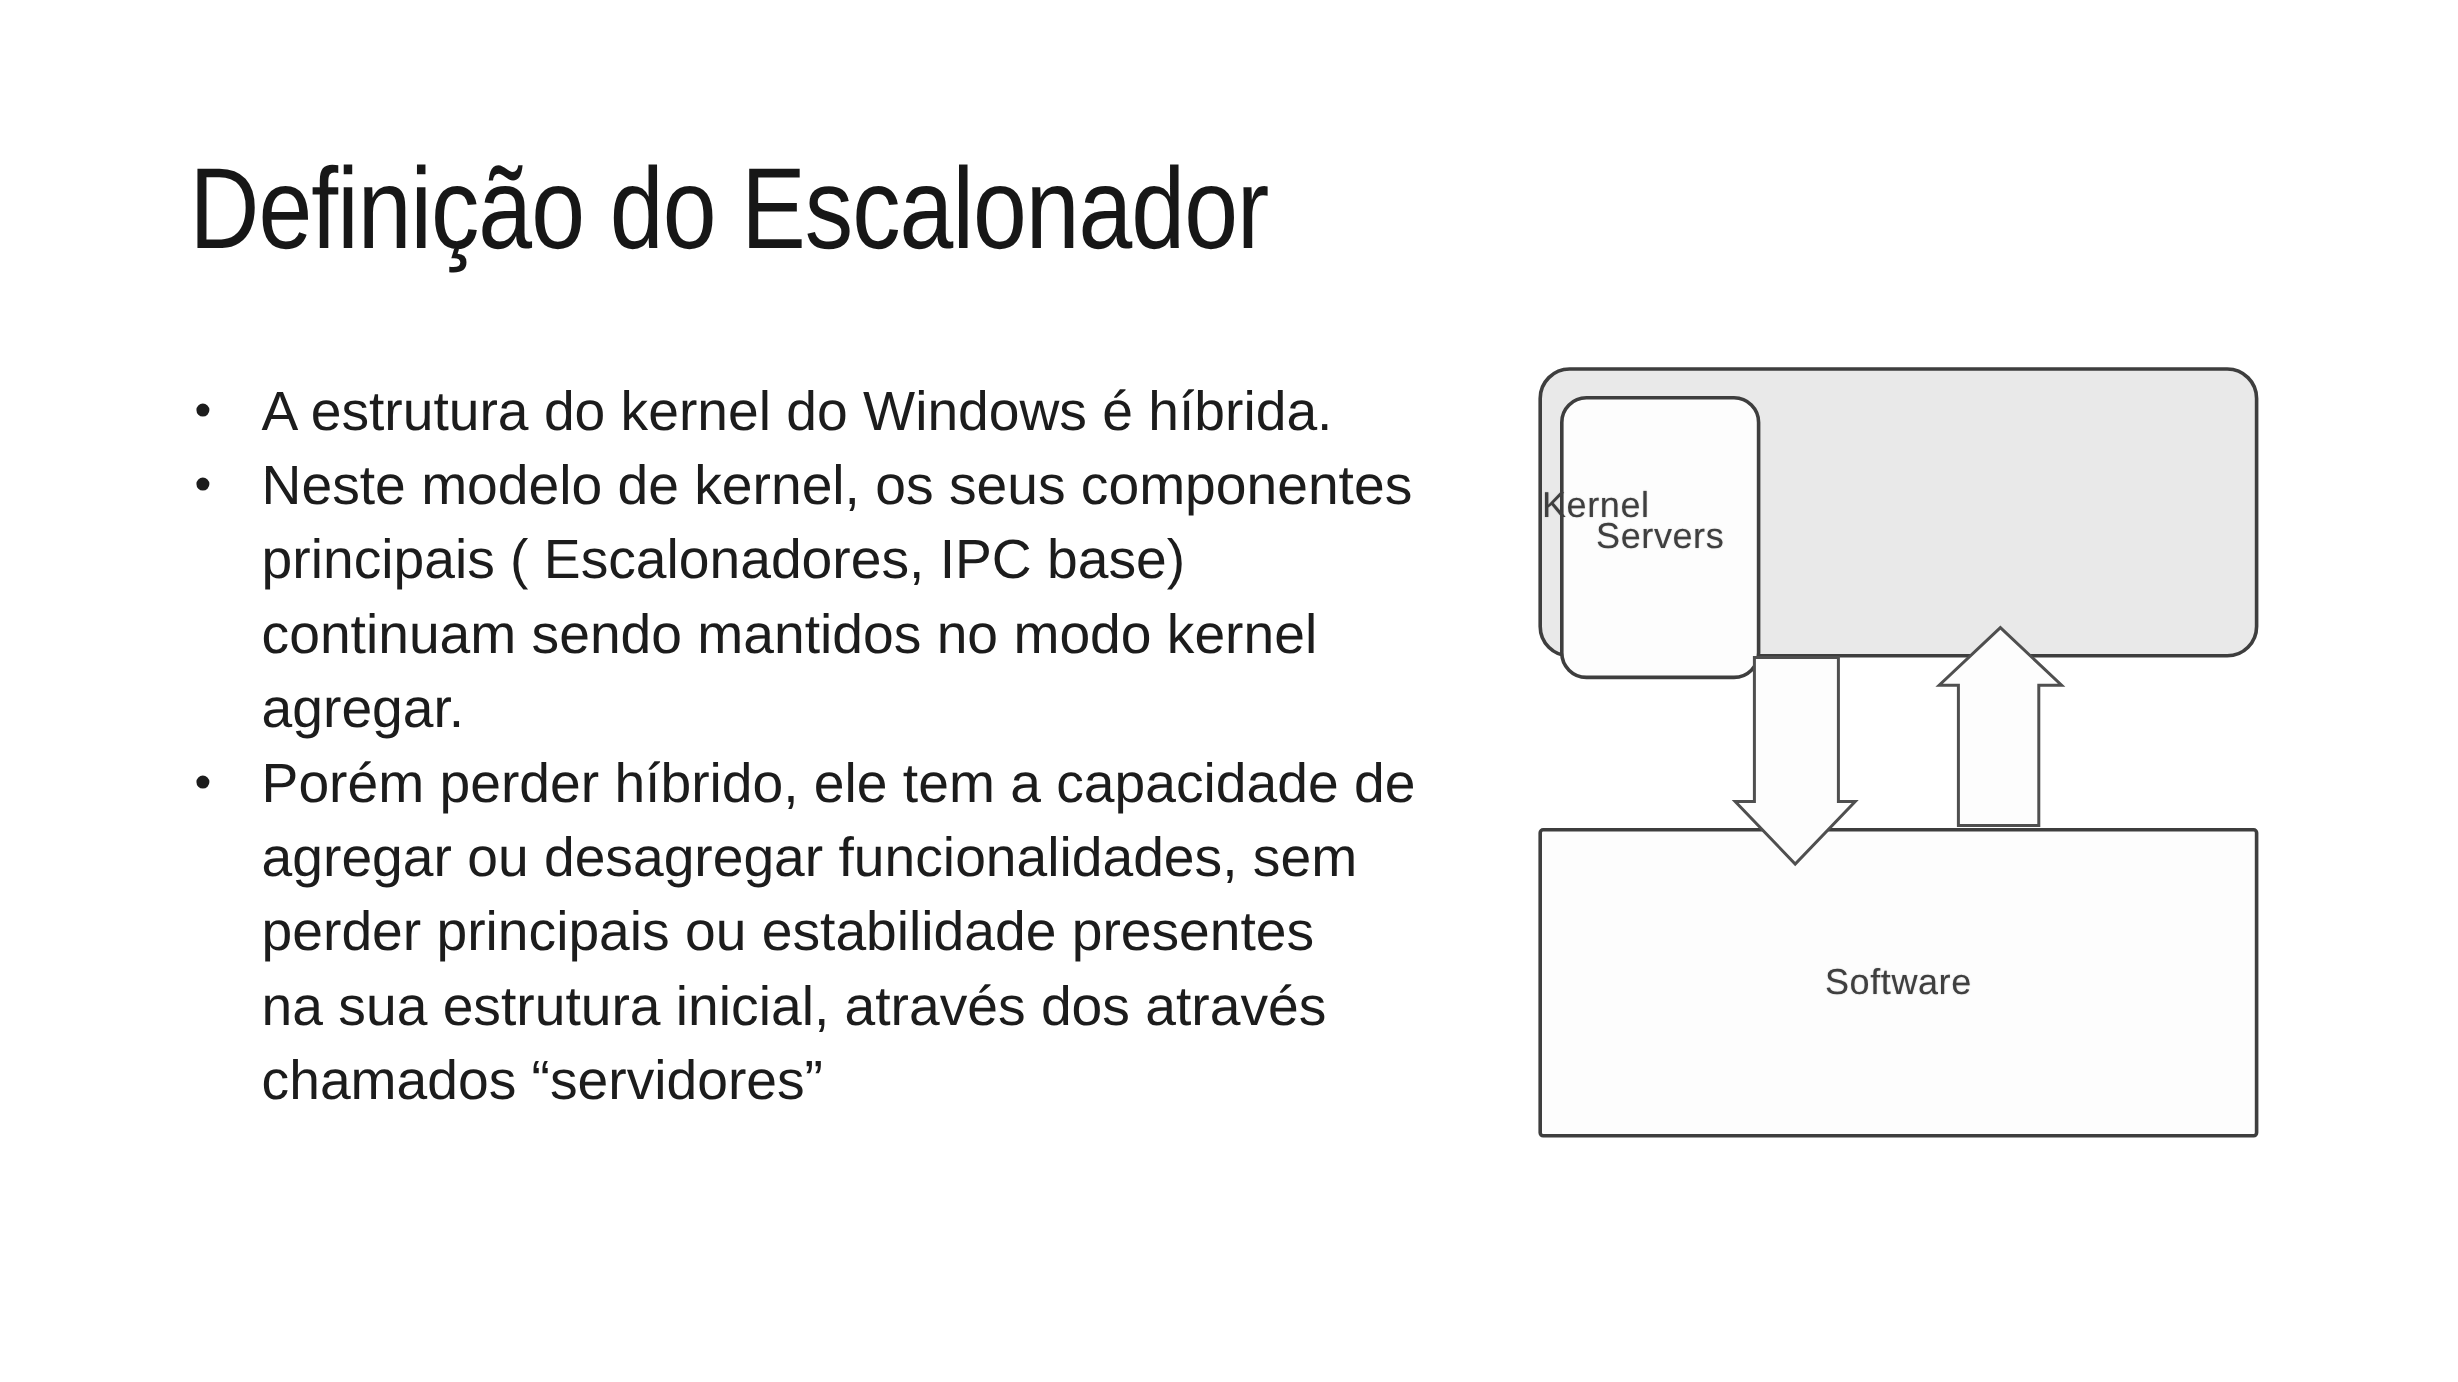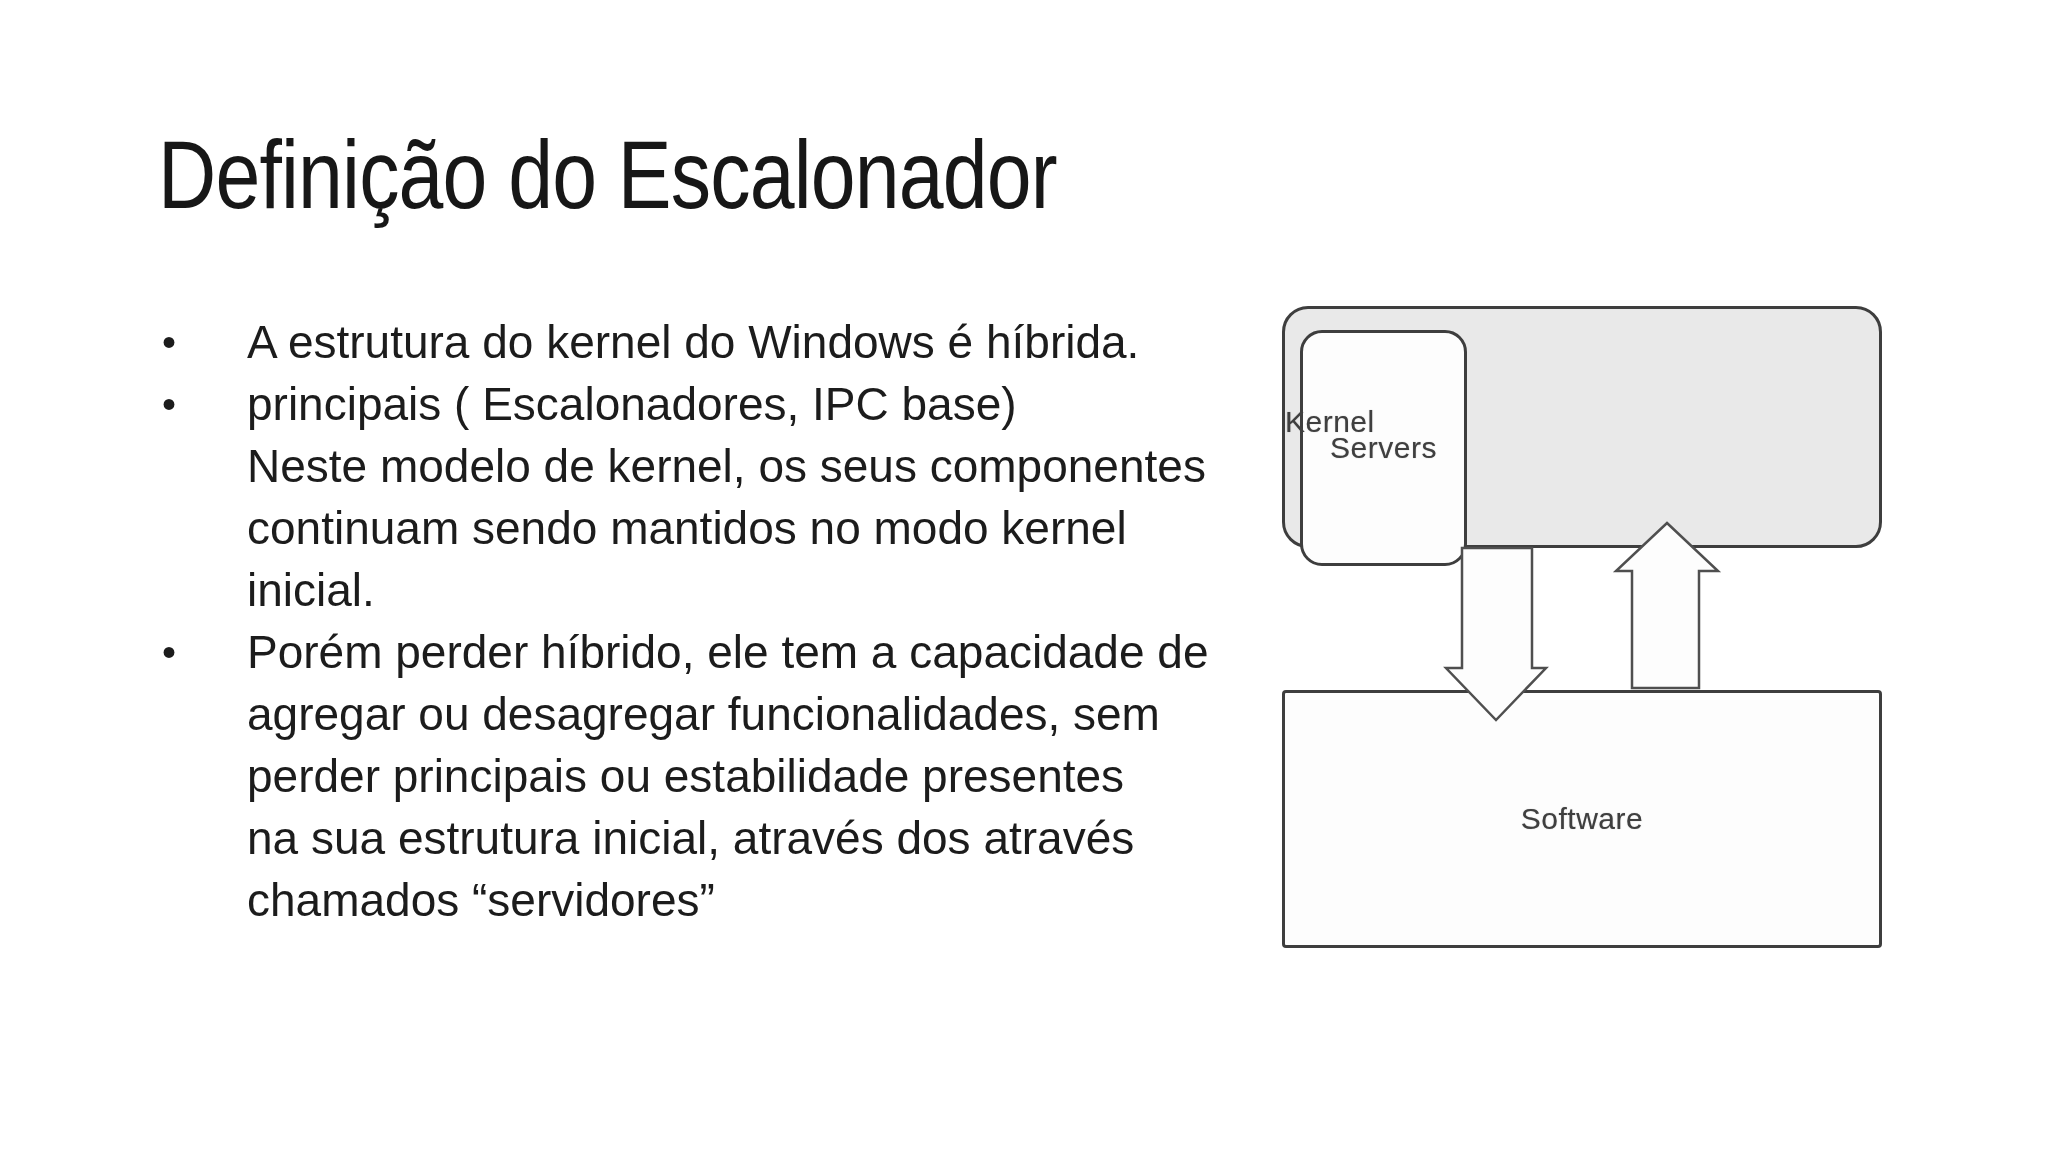--- a/index.html
+++ b/index.html
@@ -23,21 +23,21 @@
   .bullets{
     position:absolute; left:160px; top:311px; width:1140px;
     color:var(--text-color); font-size:46px;
   }
   .bullet-item{display:flex; align-items:flex-start;}
   .dot{
     width:58px; flex:0 0 58px; line-height:62px; font-size:40px;
     padding-left:2px;
   }
   .lines{flex:1 1 auto;}
-  .line{line-height:62px; white-space:nowrap;margin-left:29px;}
+  .line{line-height:62px; white-space:nowrap;}
   .diagram{position:absolute; left:1279px; top:300px; width:610px; height:651px;}
   .kernel-box{
     position:absolute; left:3px; top:6px; width:600px; height:242px;
     background:var(--kernel-fill); border:3px solid var(--box-border);
     border-radius:26px;
   }
   .servers-box{
     position:absolute; left:15px; top:21px; width:167px; height:236px;
     background:var(--box-fill); border:3px solid var(--box-border);
     border-radius:22px; display:flex; align-items:center; justify-content:center;
@@ -70,24 +70,24 @@
   <div class="bullets" id="bullets">
       <div class="bullet-item">
         <span class="dot">•</span>
         <div class="lines">
           <div class="line">A estrutura do kernel do Windows é híbrida.</div>
         </div>
       </div>
       <div class="bullet-item">
         <span class="dot">•</span>
         <div class="lines">
+          <div class="line">Neste modelo de kernel, os seus componentes</div>
           <div class="line">principais ( Escalonadores, IPC base)</div>
-          <div class="line">Neste modelo de kernel, os seus componentes</div>
           <div class="line">continuam sendo mantidos no modo kernel</div>
-          <div class="line">inicial.</div>
+          <div class="line">agregar.</div>
         </div>
       </div>
       <div class="bullet-item">
         <span class="dot">•</span>
         <div class="lines">
           <div class="line">Porém perder híbrido, ele tem a capacidade de</div>
           <div class="line">agregar ou desagregar funcionalidades, sem</div>
           <div class="line">perder principais ou estabilidade presentes</div>
           <div class="line">na sua estrutura inicial, através dos através</div>
           <div class="line">chamados “servidores”</div>

